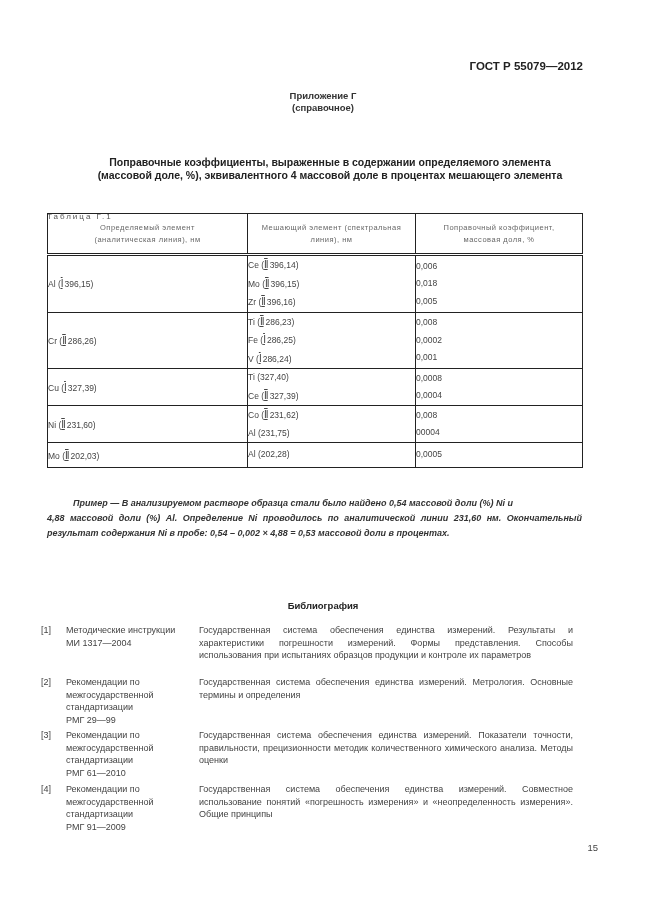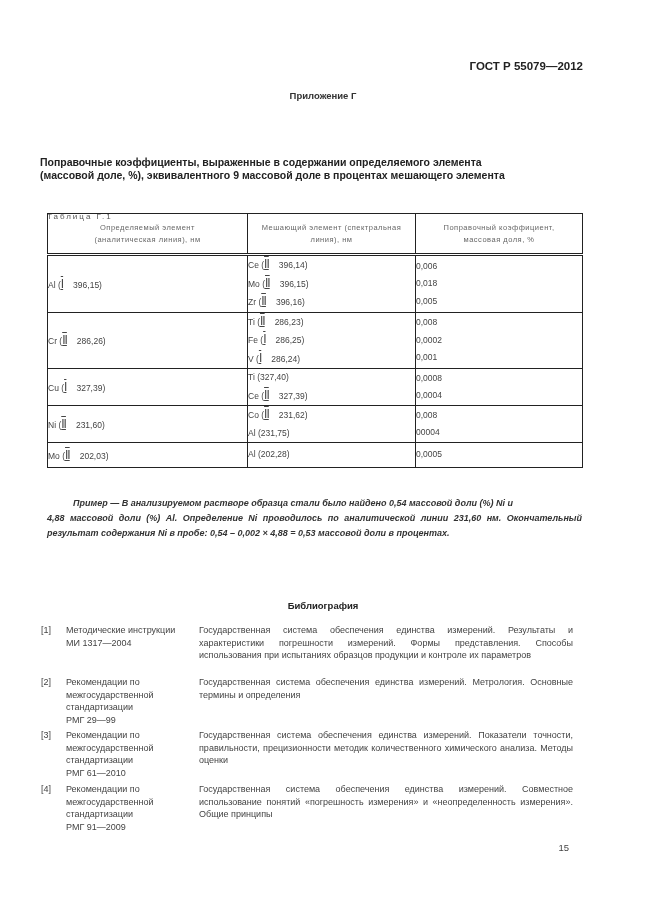--- a/index.html
+++ b/index.html
@@ -1,49 +1,50 @@
 <!DOCTYPE html>
 <html><head>
 <meta charset="utf-8">
 <style>
   * { margin:0; padding:0; box-sizing:border-box; }
   body { width:646px; height:913px; background:#fff; font-family:"Liberation Sans", sans-serif; color:#222; position:relative; overflow:hidden; }
   .abs { position:absolute; }
   .std-code { top:60px; right:63px; font-size:11.5px; font-weight:bold; color:#222; }
   .annex { top:90px; left:0; width:646px; text-align:center; font-size:9.5px; font-weight:bold; line-height:12px; color:#333; }
-  .title { top:156px; left:40px; width:580px; font-size:10.5px; font-weight:bold; line-height:13px; color:#222; }
+  .title { top:156px; left:40px; width:580px; text-align:center; font-size:10.5px; font-weight:bold; line-height:13px; color:#222; }
   .tlabel { top:196px; left:47px; font-size:8px; color:#555; letter-spacing:2px;margin-top:16px; }
   table.t { position:absolute; top:213px; left:47px; width:536px; border-collapse:collapse; font-size:8.5px; color:#444; }
   table.t td, table.t th { border:1px solid #222; vertical-align:middle; }
   table.t th { font-weight:normal; font-size:7.5px; color:#666; letter-spacing:0.5px; line-height:12px; height:41px; border-bottom:3px double #222; }
   table.t td.c1 { width:200px; }
   table.t td.c2 { width:168px; }
   table.t td .ln { line-height:17.5px; }
-  .rn { text-decoration:underline overline; font-size:12px; letter-spacing:-1px; margin-right:10px; }
+  .rn { text-decoration:underline overline; font-size:10px; letter-spacing:-1px; margin-right:2px; }
   .example { top:496px; left:47px; width:535px; font-size:9px; font-style:italic; font-weight:bold; line-height:15px; color:#333; text-align:justify; }
   .example .lead { padding-left:26px; display:block; }
   .bib-title { top:600px; left:0; width:646px; text-align:center; font-size:9.5px; font-weight:bold; color:#222; }
   .bib { left:0; width:646px; font-size:9px; color:#444; line-height:12.5px; }
   .bib .num { position:absolute; left:41px; }
   .bib .src { position:absolute; left:66px; width:130px; }
   .bib .desc { position:absolute; left:199px; width:374px; text-align:justify; text-align-last:left; }
-  .pagenum { top:842px; right:77px; font-size:9.5px; color:#444; }
+  .pagenum { top:842px; right:48px; font-size:9.5px; color:#444; }
 </style>
 </head>
 <body>
 
 <div class="abs std-code">ГОСТ Р 55079—2012</div>
 
 <div class="abs annex">
   <div>Приложение Г</div>
+  <div>(справочное)</div>
 </div>
 
 <div class="abs title">
   <div>Поправочные коэффициенты, выраженные в содержании определяемого элемента</div>
-  <div>(массовой доле, %), эквивалентного 9 массовой доле в процентах мешающего элемента</div>
+  <div>(массовой доле, %), эквивалентного 4 массовой доле в процентах мешающего элемента</div>
 </div>
 
 <div class="abs tlabel">Таблица Г.1</div>
 
 <table class="t">
   <thead>
     <tr>
       <th>
         <div>Определяемый элемент</div>
         <div>(аналитическая линия), нм</div>

